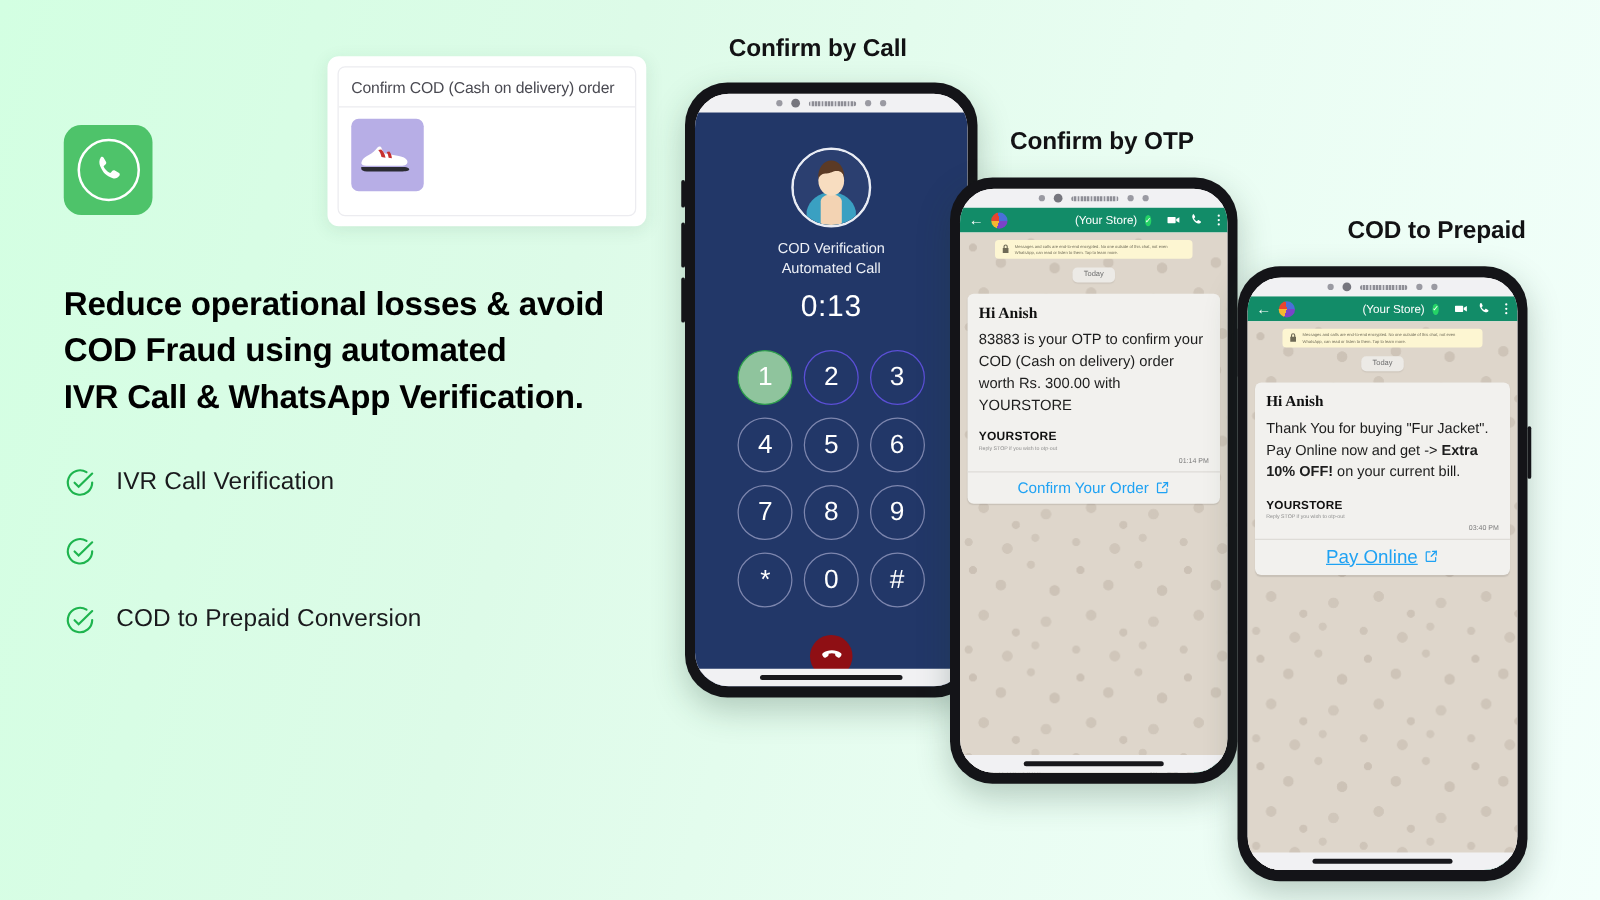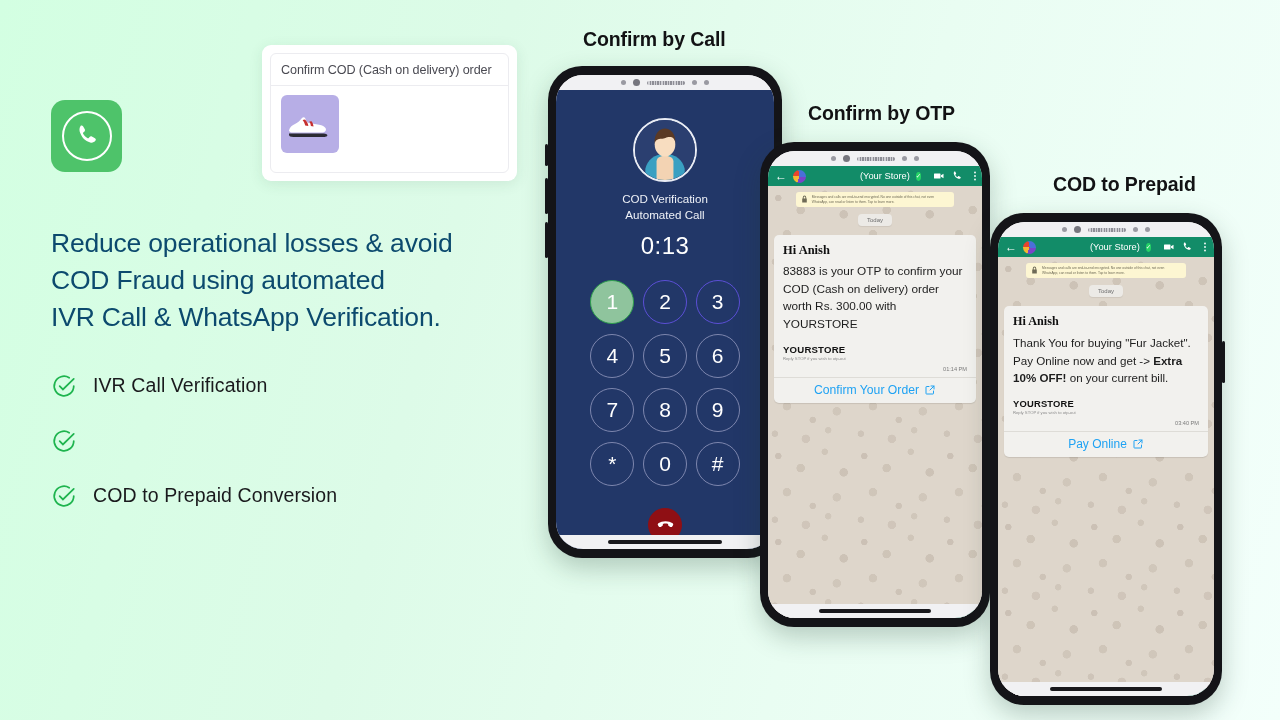--- a/index.html
+++ b/index.html
@@ -20,22 +20,22 @@
   }
   .wa-logo .ring {
     width: 50px; height: 50px; border-radius: 50%;
     border: 2.5px solid #ffffff;
     display: flex; align-items: center; justify-content: center;
   }
   .wa-logo svg { width: 28px; height: 28px; display: block; }
 
   .headline {
     position: absolute; top: 125px; left: 0; width: 470px;
-    font-size: 26.5px; font-weight: normal; line-height: 37px;
-    color: #0c4a6e; letter-spacing: -0.2px;
+    font-size: 26.5px; font-weight: bold; line-height: 37px;
+    color: #000000; letter-spacing: -0.2px;
   }
 
   .feature-list { position: absolute; top: 258px; left: 0; width: 470px; }
   .feature-row { display: flex; align-items: center; height: 55px; }
   .feature-row .chk { width: 26px; height: 26px; flex: 0 0 26px; margin-right: 16px; }
   .feature-row .chk svg { width: 26px; height: 26px; display: block; }
   .feature-row .ftxt { font-size: 19.5px; color: #1a1a1d; letter-spacing: 0.1px; }
 
   
   .cod-card-outer {
@@ -180,29 +180,29 @@
   #phone-otp .msg-action { font-size:12.2px; }
   #phone-otp .wa-input .ph { font-size:7.4px; }
 
   
   #phone-prepaid { left: 990px; top: 213px; width: 232px; height: 492px; }
   #phone-prepaid .msg-hi { font-size:12.2px; }
   #phone-prepaid .msg-body { font-size:11.6px; line-height:17.5px; }
   #phone-prepaid .msg-store { font-size:9.4px; }
   #phone-prepaid .msg-optout { font-size:4.2px; }
   #phone-prepaid .msg-time { font-size:5.6px; }
-  #phone-prepaid .msg-action { font-size:12px; }
+  #phone-prepaid .msg-action { font-size:15px;text-decoration:underline; }
   #phone-prepaid .wa-input .ph { font-size:7.4px; }
 
   
   .sec-label { position:absolute; font-size:19.5px; font-weight:bold; color:#121214;
                letter-spacing:-0.1px; white-space:nowrap; }
   #label-call    { left: 583px; top: 28px; }
   #label-otp     { left: 808px; top: 102px; }
-  #label-prepaid { left: 1053px; top: 173px; }
+  #label-prepaid { left: 1078px; top: 173px; }
 </style>
 </head>
 <body>
 
 <div class="left-panel">
 
   <div class="wa-logo">
     <div class="ring">
       <svg viewBox="0 0 24 24" fill="#ffffff" aria-hidden="true">
         <path d="M6.6 3.2c.7-.5 1.6-.3 2 .5l1.5 2.6c.4.7.2 1.5-.4 2l-.9.7c-.3.2-.4.6-.2.9.9 1.7 2.3 3.1 4 4 .3.2.7.1.9-.2l.7-.9c.5-.6 1.3-.8 2-.4l2.6 1.5c.8.4 1 1.3.5 2-1 1.4-2.8 2.2-4.5 1.7C10.2 16 7.9 13.7 6.1 9.2 5.4 7.5 5.2 5.1 6.6 3.2z"></path>

